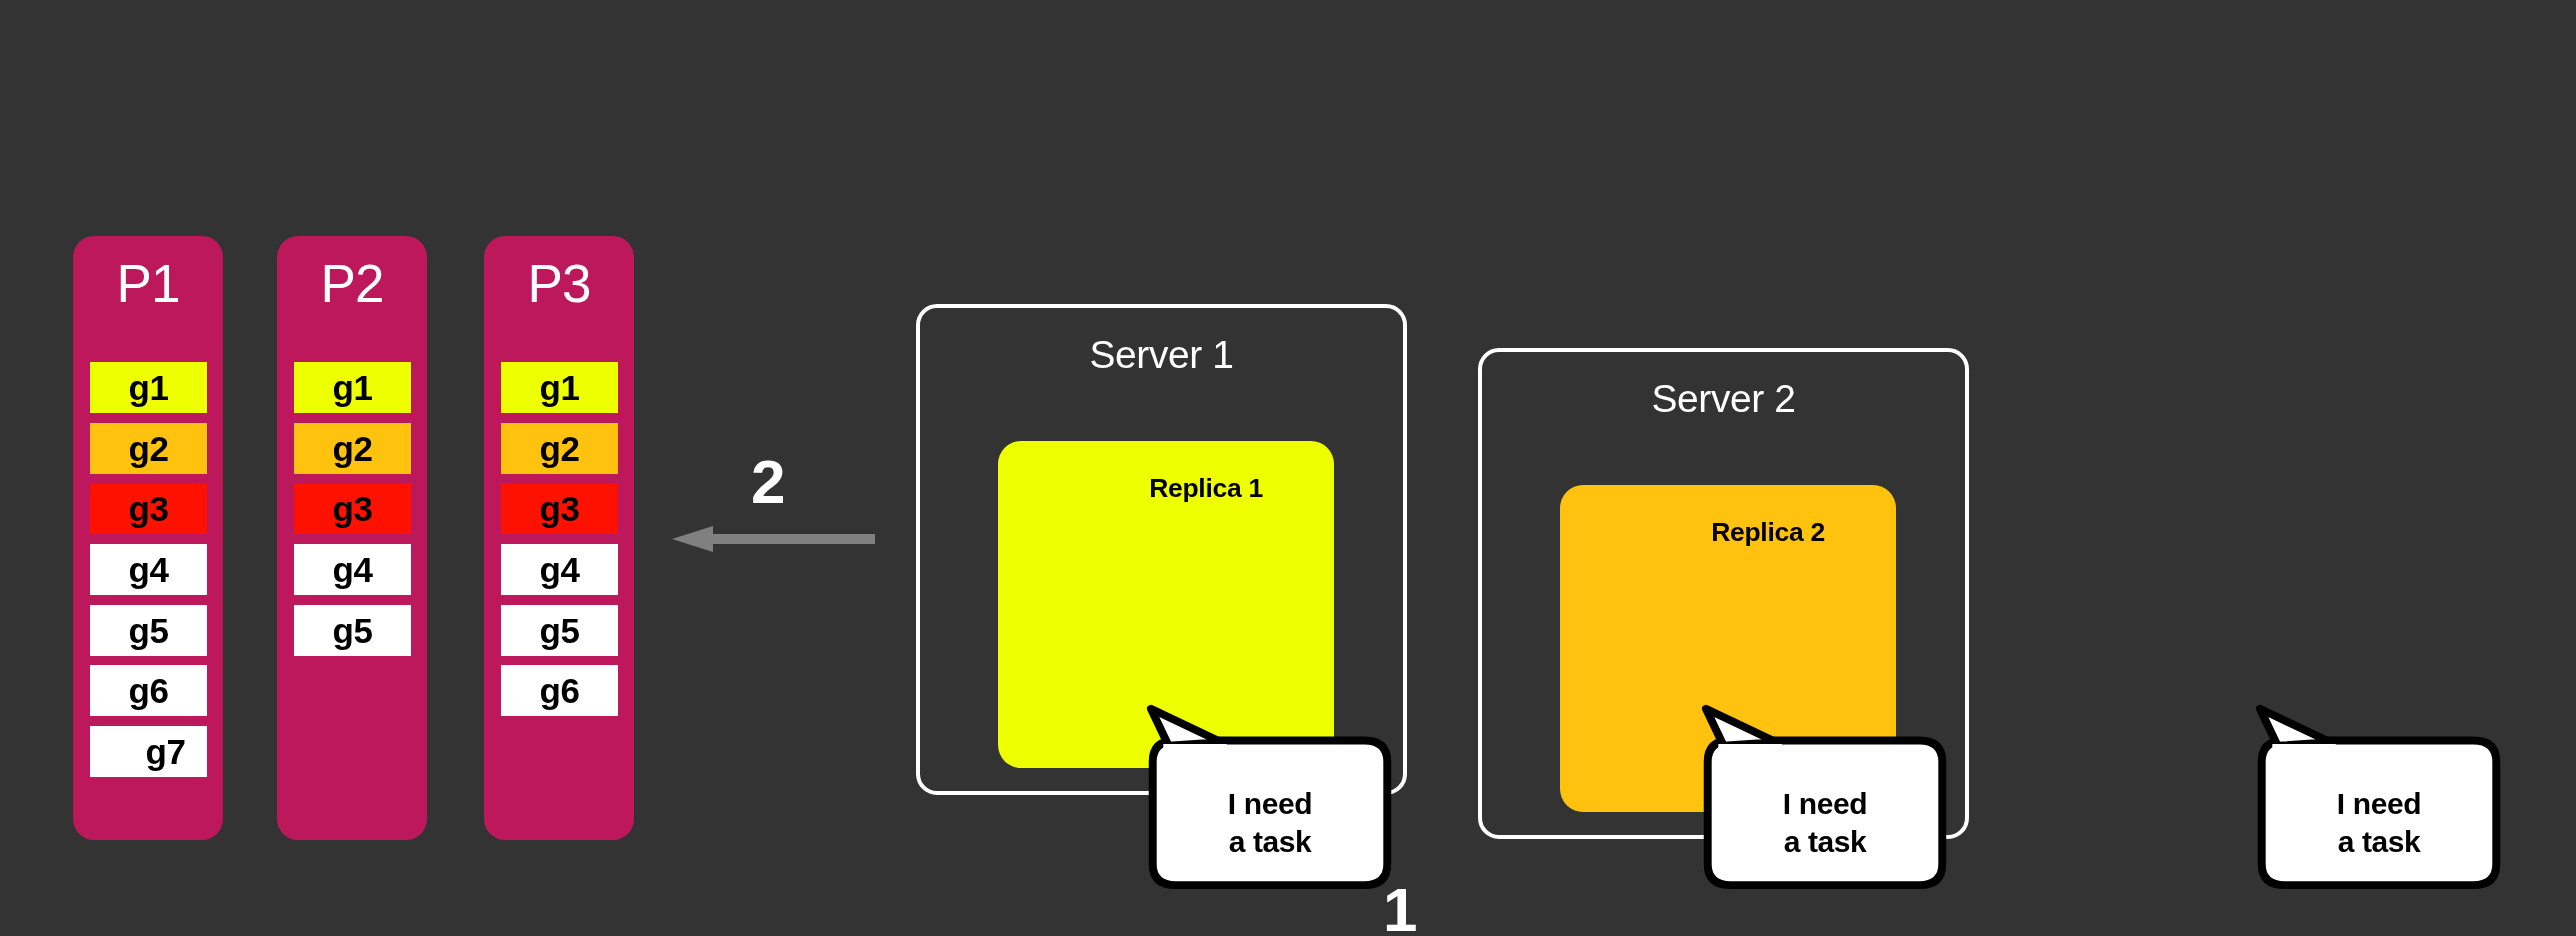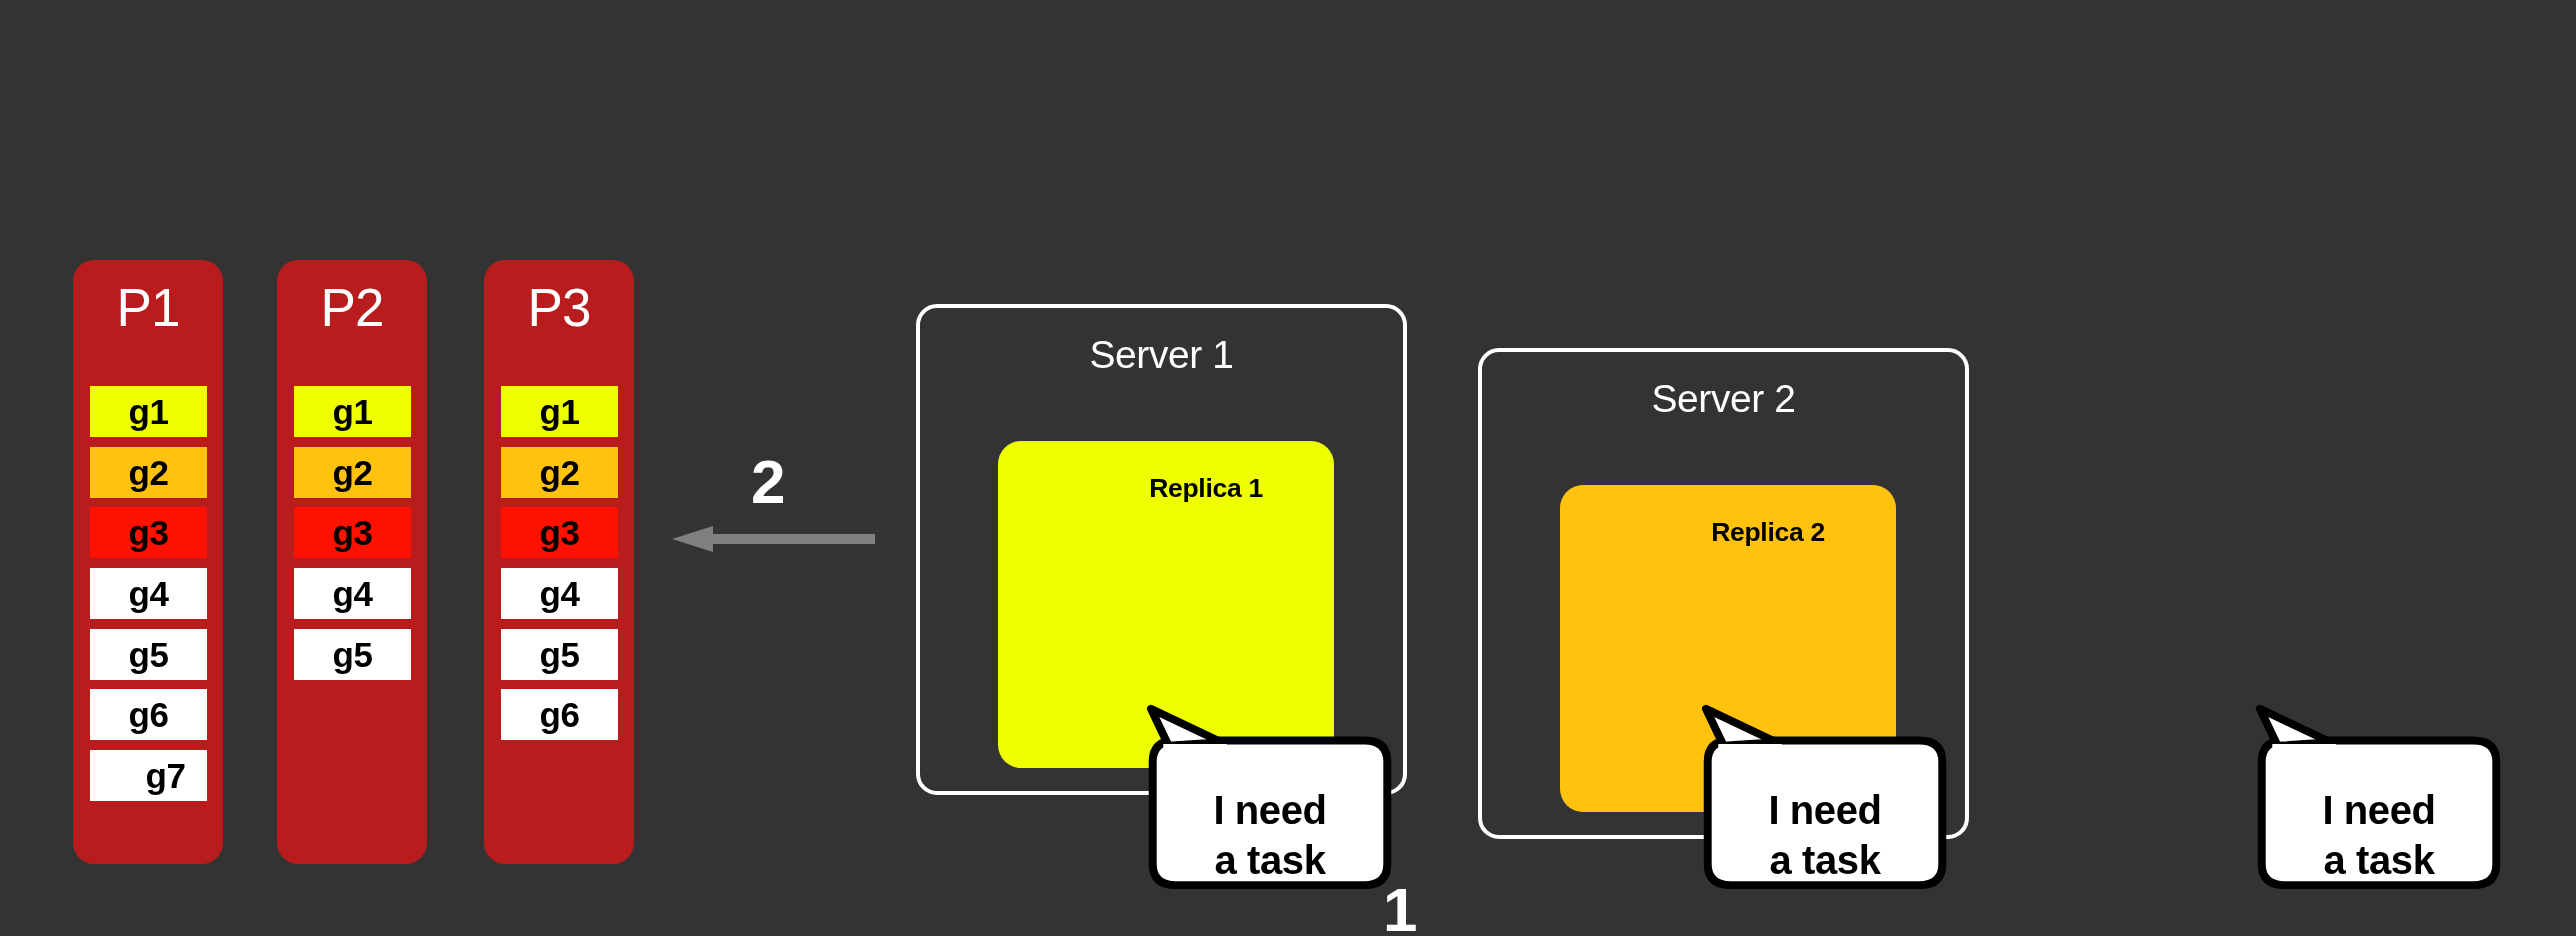--- a/index.html
+++ b/index.html
@@ -12,24 +12,24 @@
     width: 2576px;
     height: 937px;
     background: #333333;
     overflow: hidden;
     font-family: "Liberation Sans", sans-serif;
   }
 
   
   .partition {
     position: absolute;
-    top: 260px;
+    top: 236px;
     width: 150px;
     height: 604px;
-    background: #b91c1c;
+    background: #be185d;
     border-radius: 21px;
     box-sizing: border-box;
   }
   .partition-title {
     position: absolute;
     top: 21px;
     left: 0;
     width: 100%;
     text-align: center;
     color: #ffffff;
@@ -151,21 +151,21 @@
     height: 194px;
     overflow: visible;
   }
   .bubble-text {
     position: absolute;
     left: 0;
     top: 78px;
     width: 256px;
     text-align: center;
     color: #000000;
-    font-size: 40px;
+    font-size: 30px;
     font-weight: bold;
     line-height: 1.25;
     letter-spacing: -0.4px;
     white-space: pre-line;
   }
 </style>
 </head>
 <body style="background: rgb(51, 51, 51);">
 
 <div id="stage" style="background: rgb(51, 51, 51);">

